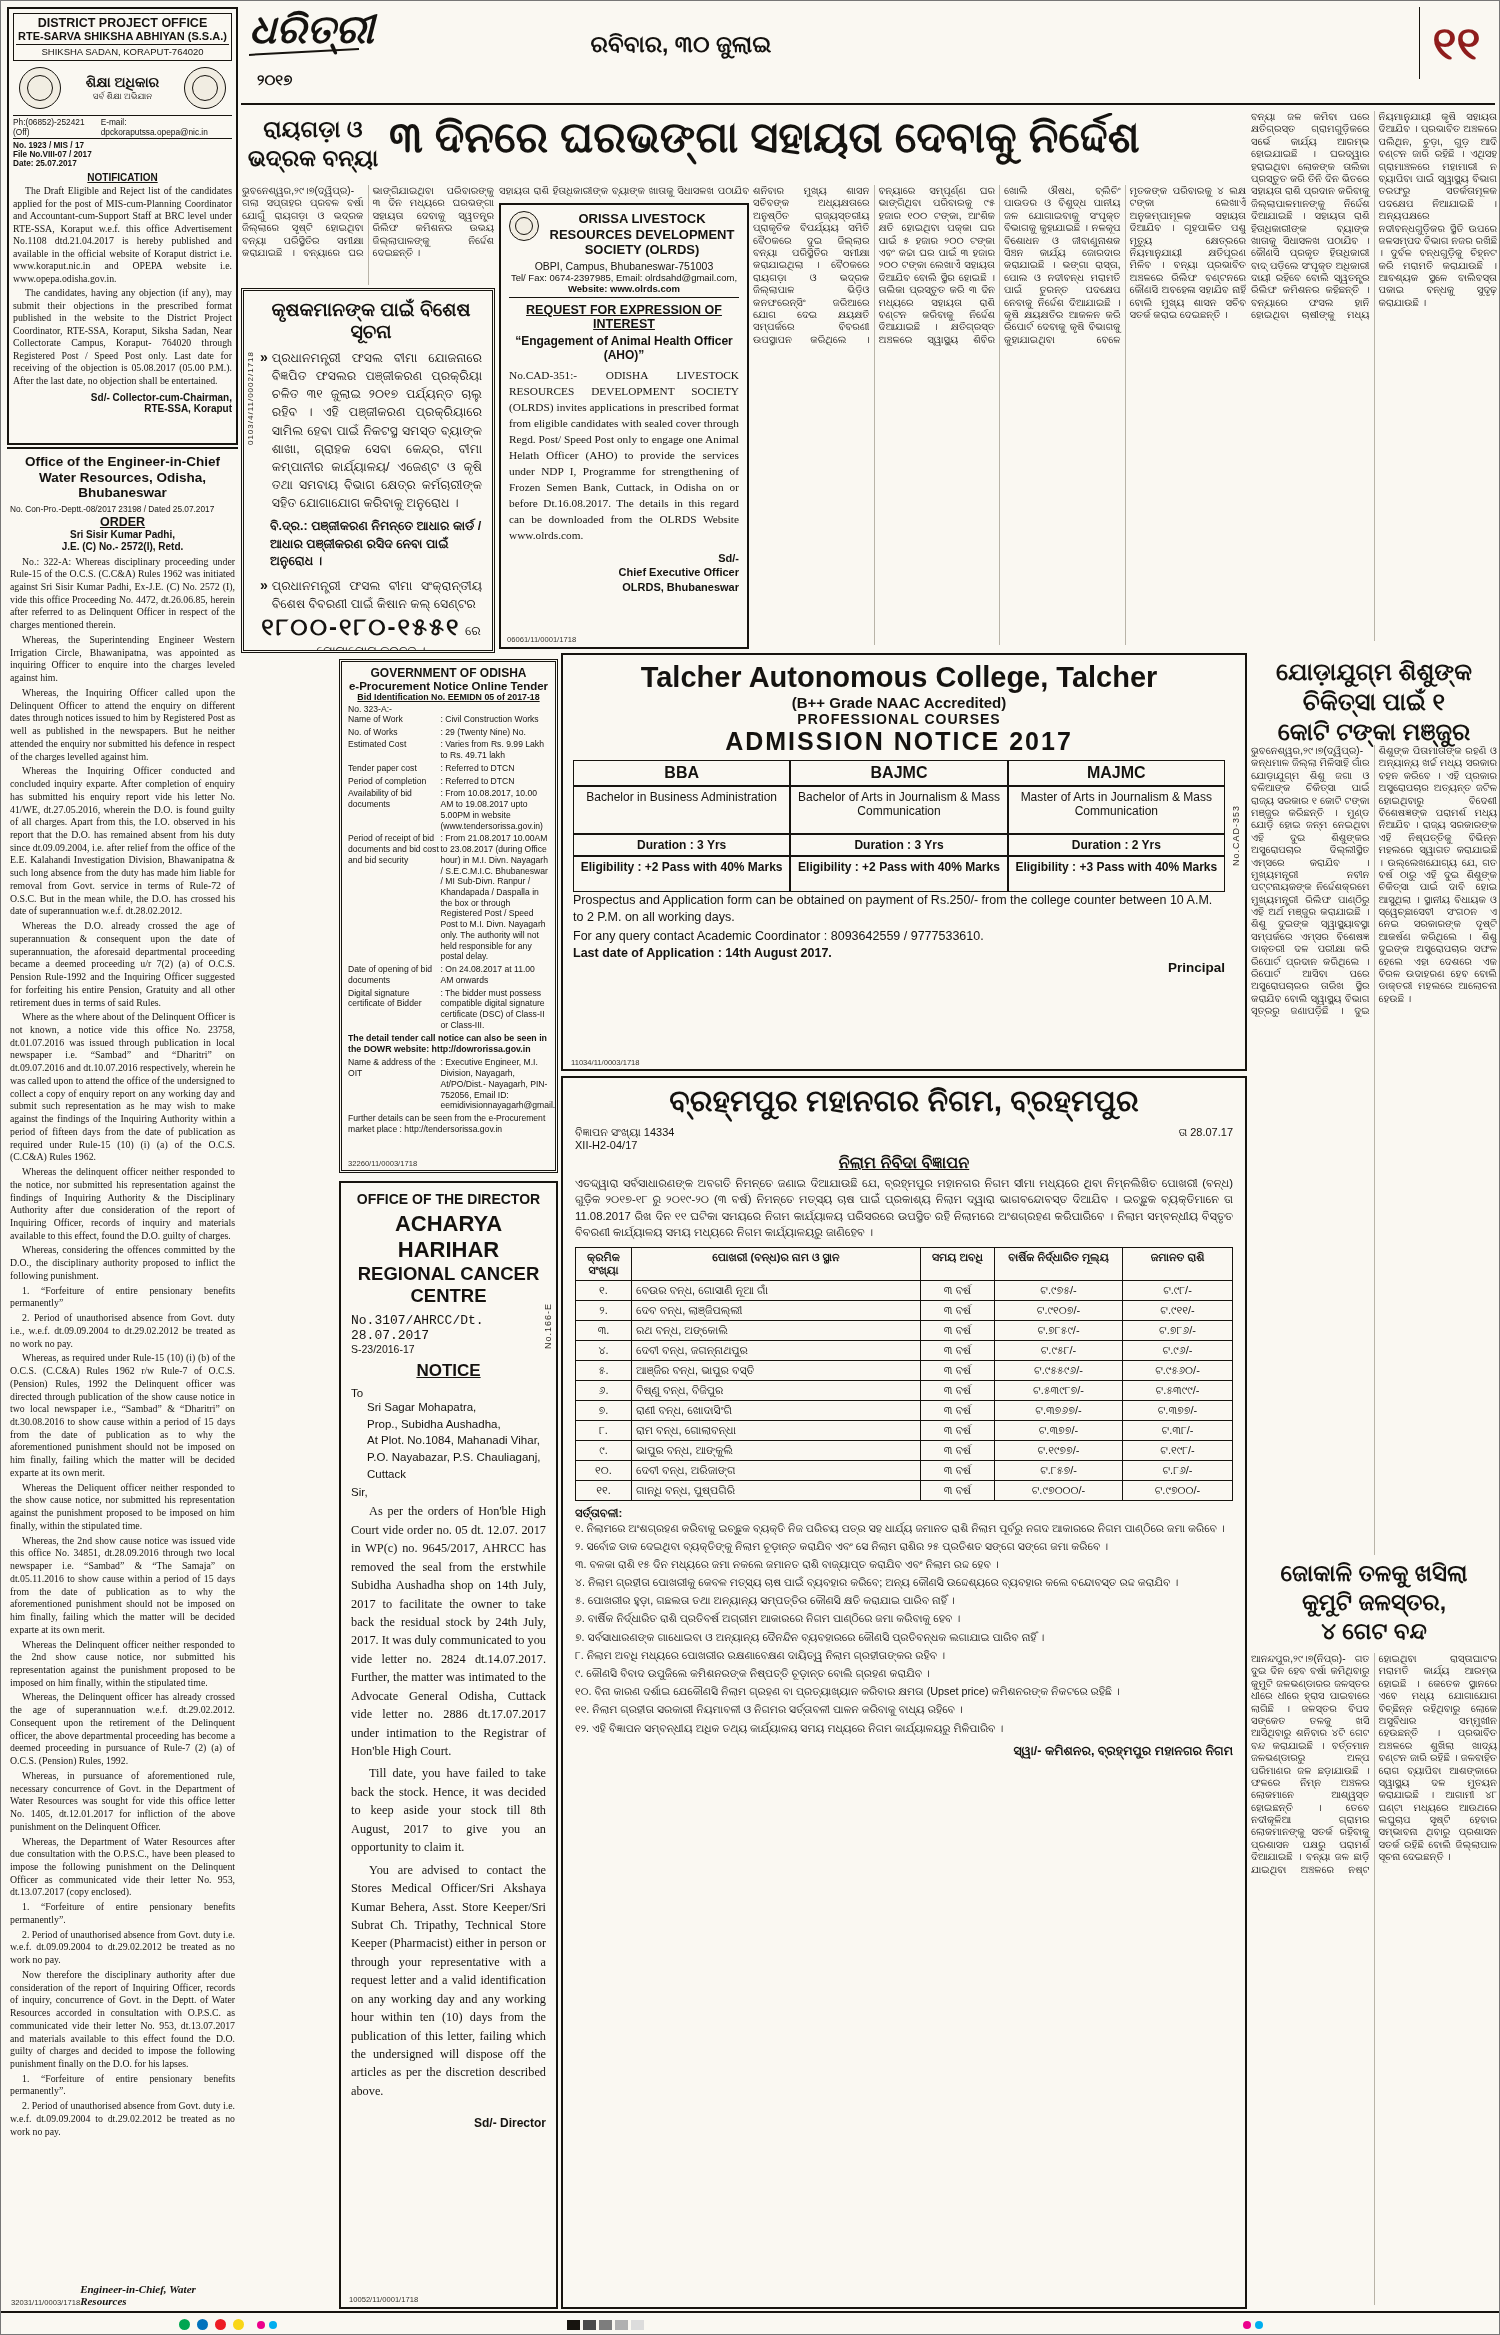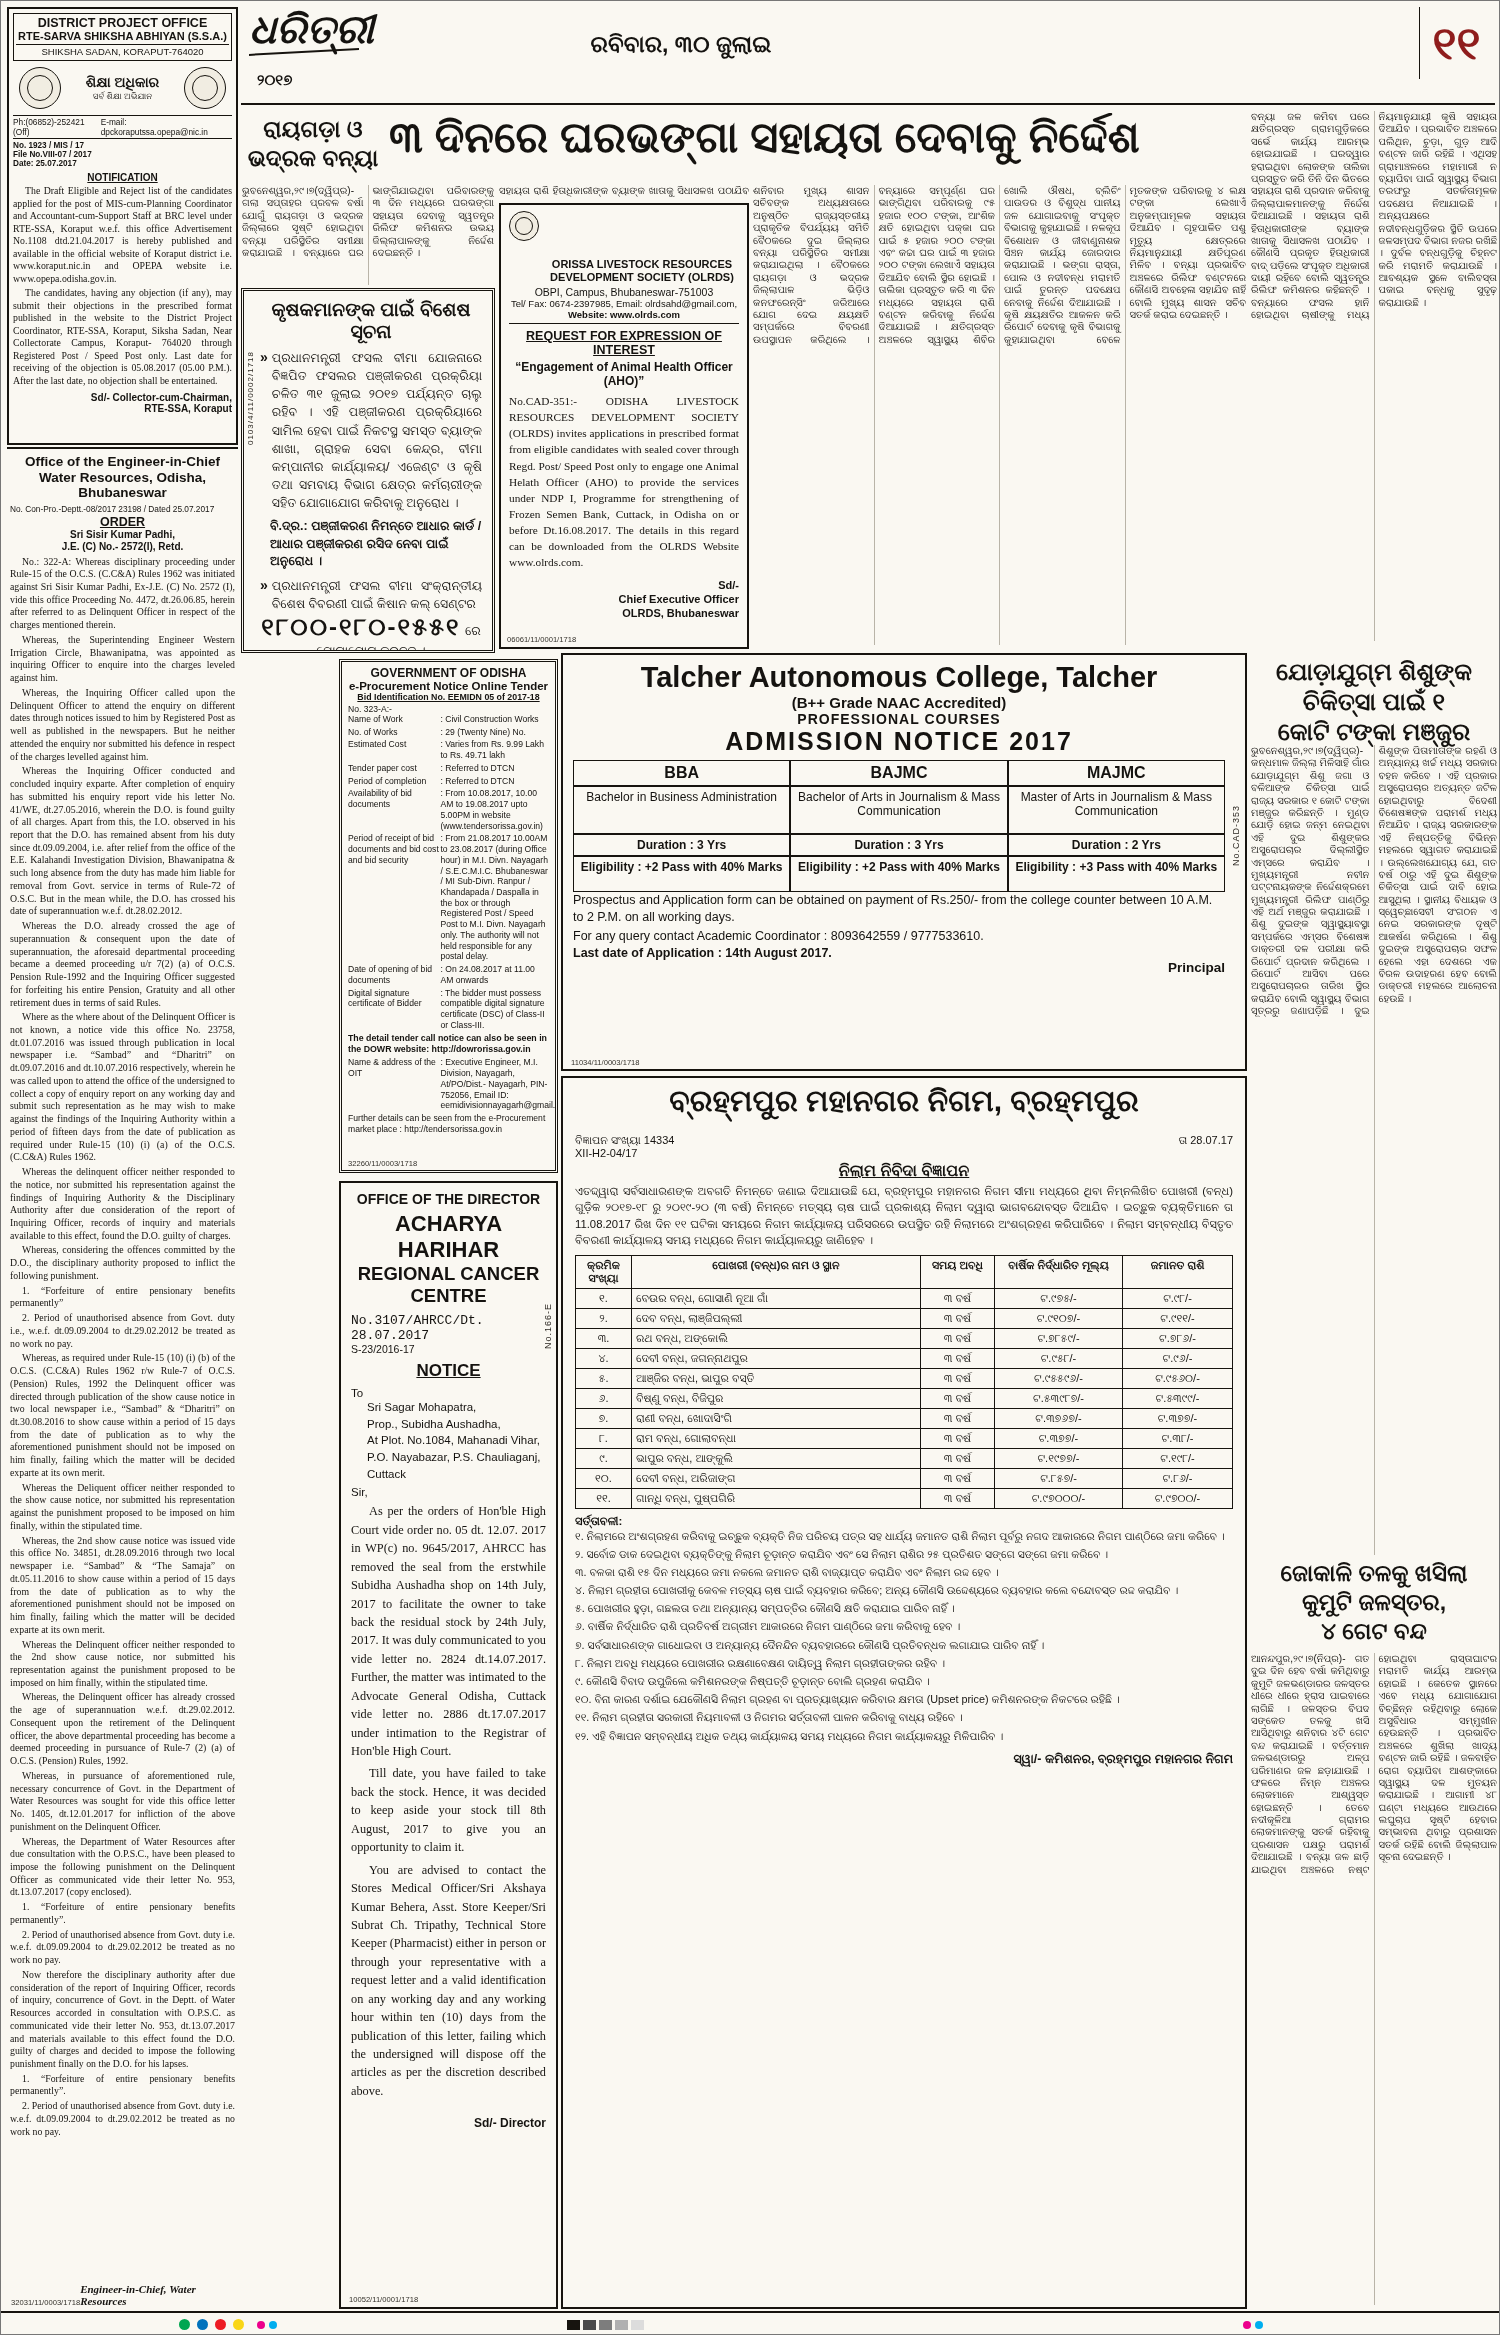--- a/index.html
+++ b/index.html
@@ -161,21 +161,21 @@
       <span style="font-size:12.5px;">ରେ ଯୋଗାଯୋଗ କରନ୍ତୁ ।</span>
     </div>
 
   </div>
 
   <div class="abs bx2 clip" style="left:498px; top:202px; width:250px; height:446px; padding:6px 8px;">
     <div style="display:flex; gap:6px; align-items:flex-start;">
       <div class="circ" style="width:30px; height:30px; flex:none;">
         <div class="circ" style="width:18px; height:18px;"></div>
       </div>
-      <div class="center b" style="font-size:11px; line-height:1.2; flex:1;margin-top:47px;">ORISSA LIVESTOCK RESOURCES DEVELOPMENT SOCIETY (OLRDS)</div>
+      <div class="center b" style="font-size:13px; line-height:1.2; flex:1;">ORISSA LIVESTOCK RESOURCES DEVELOPMENT SOCIETY (OLRDS)</div>
     </div>
     <div class="center" style="font-size:10.5px; margin-top:2px;">OBPI, Campus, Bhubaneswar-751003</div>
     <div class="center" style="font-size:9.5px;">Tel/ Fax: 0674-2397985, Email: olrdsahd@gmail.com,</div>
     <div class="center b" style="font-size:9.5px; border-bottom:1px solid #17140f; padding-bottom:3px;">Website: www.olrds.com</div>
     <div class="center b u" style="font-size:12.5px; margin-top:5px;">REQUEST FOR EXPRESSION OF INTEREST</div>
     <div class="center b" style="font-size:12px; margin:3px 0 5px;">“Engagement of Animal Health Officer (AHO)”</div>
     <div class="serif just" style="font-size:11.3px; line-height:1.42;">No.CAD-351:-  ODISHA LIVESTOCK RESOURCES DEVELOPMENT SOCIETY (OLRDS) invites applications in prescribed format from eligible candidates with sealed cover through Regd. Post/ Speed Post only to engage one Animal Helath Officer (AHO) to provide the services under NDP I, Programme for strengthening of Frozen Semen Bank, Cuttack, in Odisha on or before Dt.16.08.2017. The details in this regard can be downloaded from the OLRDS Website www.olrds.com.</div>
     <div class="right b" style="font-size:11px; margin-top:8px; line-height:1.3;">
       <div>Sd/-</div>
       <div>Chief Executive Officer</div>
@@ -300,21 +300,21 @@
     <p style="text-indent:18px; margin-bottom:4px;">As per the orders of Hon'ble High Court vide order no. 05 dt. 12.07. 2017 in WP(c) no. 9645/2017, AHRCC has removed the seal from the erstwhile Subidha Aushadha shop on 14th July, 2017 to facilitate the owner to take back the residual stock by 24th July, 2017. It was duly communicated to you vide letter no. 2824 dt.14.07.2017. Further, the matter was intimated to the Advocate General Odisha, Cuttack vide letter no. 2886 dt.17.07.2017 under intimation to the Registrar of Hon'ble High Court.</p>
         <p style="text-indent:18px; margin-bottom:4px;">Till date, you have failed to take back the stock. Hence, it was decided to keep aside your stock till 8th August, 2017 to give you an opportunity to claim it.</p>
         <p style="text-indent:18px; margin-bottom:4px;">You are advised to contact the Stores Medical Officer/Sri Akshaya Kumar Behera, Asst. Store Keeper/Sri Subrat Ch. Tripathy, Technical Store Keeper (Pharmacist) either in person or through your representative with a request letter and a valid identification on any working day and any working hour within ten (10) days from the publication of this letter, failing which the undersigned will dispose off the articles as per the discretion described above.</p>
       </div>
     <div class="right b" style="font-size:12px; margin-top:16px;">Sd/- Director</div>
     <div class="abs code" style="left:8px; bottom:3px;">10052/11/0001/1718</div>
   </div>
 
   <div class="abs bx2 clip" style="left:560px; top:1075px; width:686px; height:1233px; padding:6px 12px;">
     <div class="center b" style="font-size:30px;">ବ୍ରହ୍ମପୁର ମହାନଗର ନିଗମ, ବ୍ରହ୍ମପୁର</div>
-    <div style="display:flex; justify-content:space-between; font-size:11px; margin-top:15px;">
+    <div style="display:flex; justify-content:space-between; font-size:11px; margin-top:7px;">
       <span>ବିଜ୍ଞାପନ ସଂଖ୍ୟା 14334</span>
       <span>ତା 28.07.17</span>
     </div>
     <div style="font-size:11px;">XII-H2-04/17</div>
     <div class="center b u" style="font-size:16px; margin:3px 0;">ନିଲାମ ନିବିଦା ବିଜ୍ଞାପନ</div>
     <div class="just" style="font-size:11.3px; line-height:1.45;">ଏତଦ୍ଦ୍ୱାରା ସର୍ବସାଧାରଣଙ୍କ ଅବଗତି ନିମନ୍ତେ ଜଣାଇ ଦିଆଯାଉଛି ଯେ, ବ୍ରହ୍ମପୁର ମହାନଗର ନିଗମ ସୀମା ମଧ୍ୟରେ ଥିବା ନିମ୍ନଲିଖିତ ପୋଖରୀ (ବନ୍ଧ) ଗୁଡ଼ିକ ୨୦୧୭-୧୮ ରୁ ୨୦୧୯-୨୦ (୩ ବର୍ଷ) ନିମନ୍ତେ ମତ୍ସ୍ୟ ଚାଷ ପାଇଁ ପ୍ରକାଶ୍ୟ ନିଲାମ ଦ୍ୱାରା ଭାଗବନ୍ଦୋବସ୍ତ ଦିଆଯିବ । ଇଚ୍ଛୁକ ବ୍ୟକ୍ତିମାନେ ତା 11.08.2017 ରିଖ ଦିନ ୧୧ ଘଟିକା ସମୟରେ ନିଗମ କାର୍ଯ୍ୟାଳୟ ପରିସରରେ ଉପସ୍ଥିତ ରହି ନିଲାମରେ ଅଂଶଗ୍ରହଣ କରିପାରିବେ । ନିଲାମ ସମ୍ବନ୍ଧୀୟ ବିସ୍ତୃତ ବିବରଣୀ କାର୍ଯ୍ୟାଳୟ ସମୟ ମଧ୍ୟରେ ନିଗମ କାର୍ଯ୍ୟାଳୟରୁ ଜାଣିହେବ ।</div>
     <table style="width:100%; margin-top:6px; font-size:11px;">
       <thead>
         <tr>
           <th class="cell center" style="width:56px;">କ୍ରମିକ ସଂଖ୍ୟା</th>

